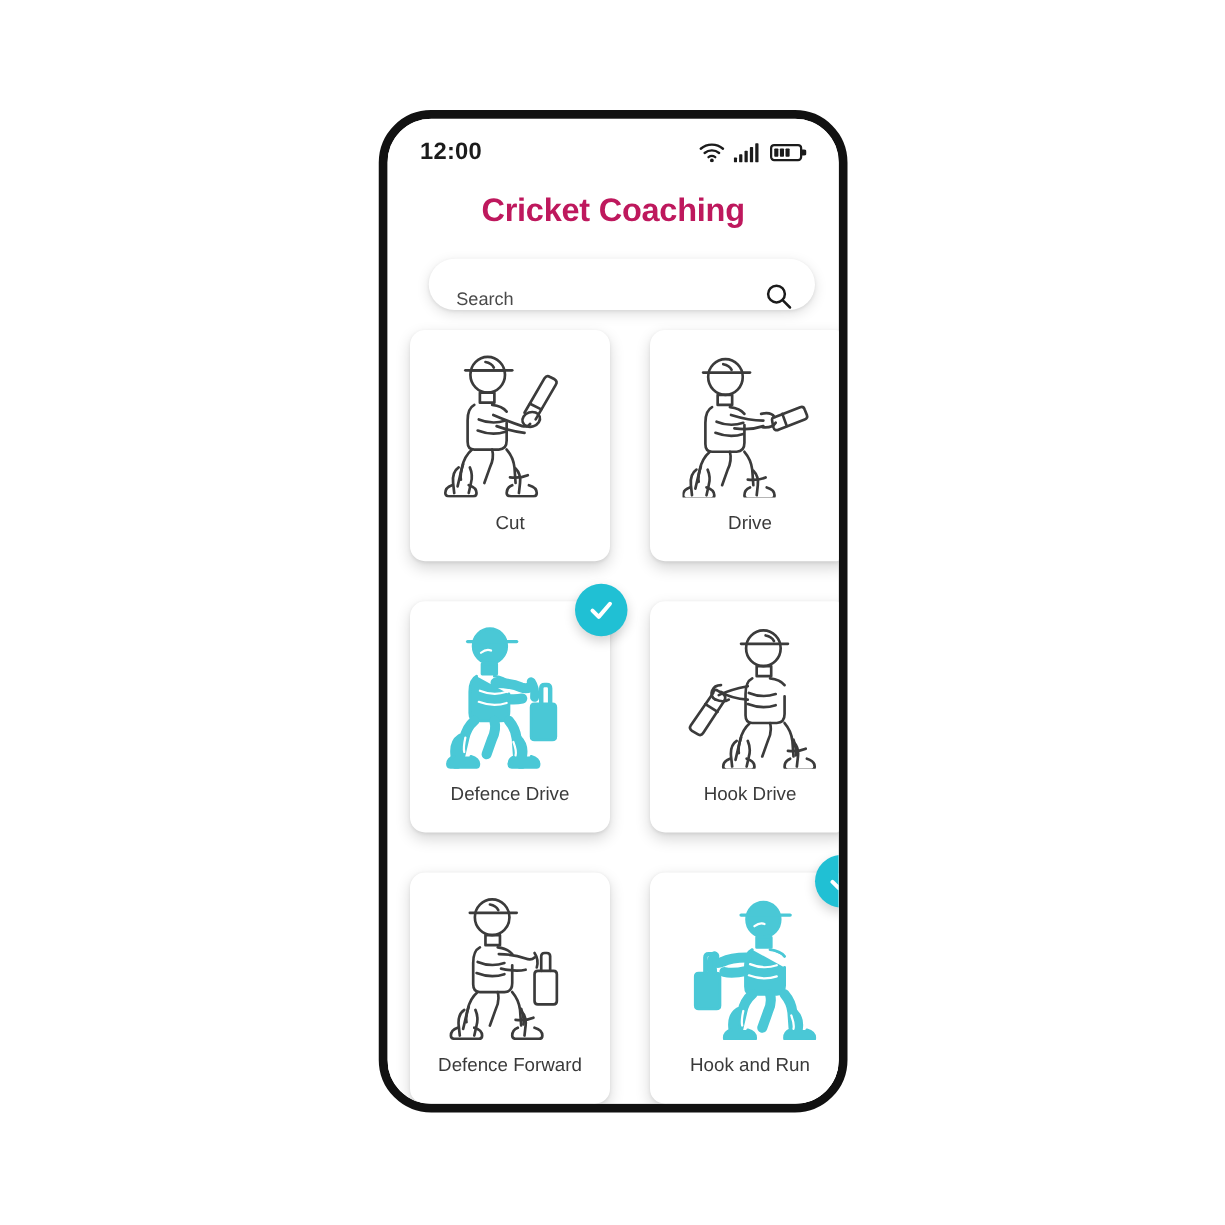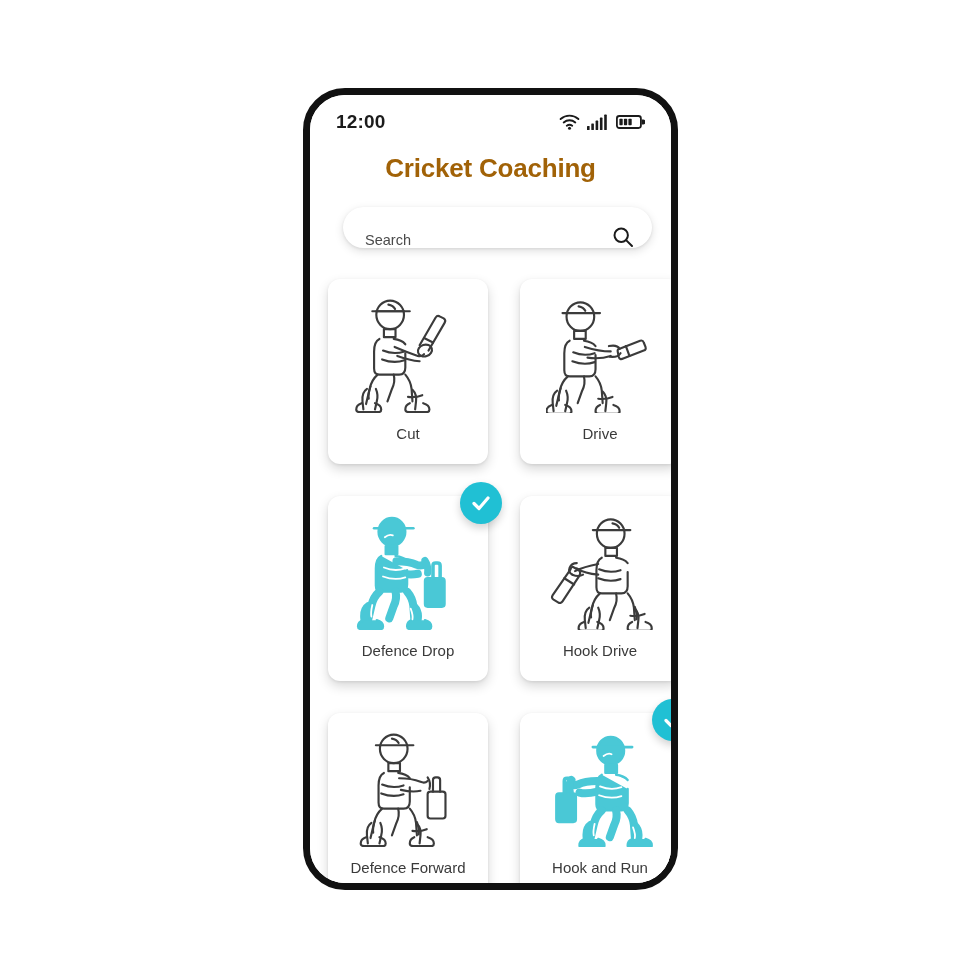--- a/index.html
+++ b/index.html
@@ -42,21 +42,21 @@
     letter-spacing:0.2px;
     font-family:"Liberation Sans", sans-serif;
   }
   .status-icons{display:flex;align-items:center;gap:7px;}
   .status-icons svg{display:block;}
 
   
   .app-title{
     position:absolute;left:0;top:58px;width:100%;
     text-align:center;
-    font-size:26px;font-weight:bold;color:#a16207;
+    font-size:26px;font-weight:bold;color:#be185d;
     letter-spacing:-0.2px;
   }
 
   
   .search-wrap{
     position:absolute;left:33px;top:112px;
     width:309px;height:41px;
   }
   .search-bar{
     position:relative;
@@ -72,21 +72,21 @@
     flex:1;border:none;outline:none;background:transparent;
     font-family:"Liberation Sans", sans-serif;
     font-size:14.5px;color:#4a4a4a;
     padding:0;
   }
   .search-input::placeholder{color:#4a4a4a;opacity:1;}
   .search-icon{width:22px;height:22px;flex:none;}
 
   
   .grid{
-    position:absolute;left:18px;top:184px;
+    position:absolute;left:18px;top:169px;
     width:336px;
     display:grid;
     grid-template-columns:160px 160px;
     column-gap:16px;
     row-gap:19px;
     gap:32px;
   }
   .card{
     position:relative;
     width:160px;height:185px;
@@ -272,21 +272,21 @@
               <path d="M88 72 v-14 q0 -3 3 -3 h2 q3 0 3 3 v14" fill="none" stroke-width="4"></path>
             </g>
             <g fill="#ffffff" stroke="#ffffff" stroke-width="2" stroke-linecap="round">
               <path d="M33 60 q12 5 24 1" fill="none"></path>
               <path d="M32 70 q13 5 25 1" fill="none"></path>
               <path d="M20 102 q-2 9 -1 13" fill="none"></path>
               <path d="M63 106 q3 8 2 12" fill="none"></path>
               <path d="M34 26 q5 -4 9 -2" fill="none"></path>
             </g>
           </svg>
-          <div class="card-label">Defence Drop</div>
+          <div class="card-label">Defence Drive</div>
           <span class="check-badge">
             <svg width="22" height="22" viewBox="0 0 22 22">
               <path d="M4 11.5 L9 16.5 L18 6" fill="none" stroke="#ffffff" stroke-width="3.2" stroke-linecap="round" stroke-linejoin="round"></path>
             </svg>
           </span>
         </div>
 
         <div class="card">
           <svg class="card-figure" viewBox="0 0 120 130">
             <g fill="none" stroke="#3b3b3b" stroke-width="2.4" stroke-linecap="round" stroke-linejoin="round">

